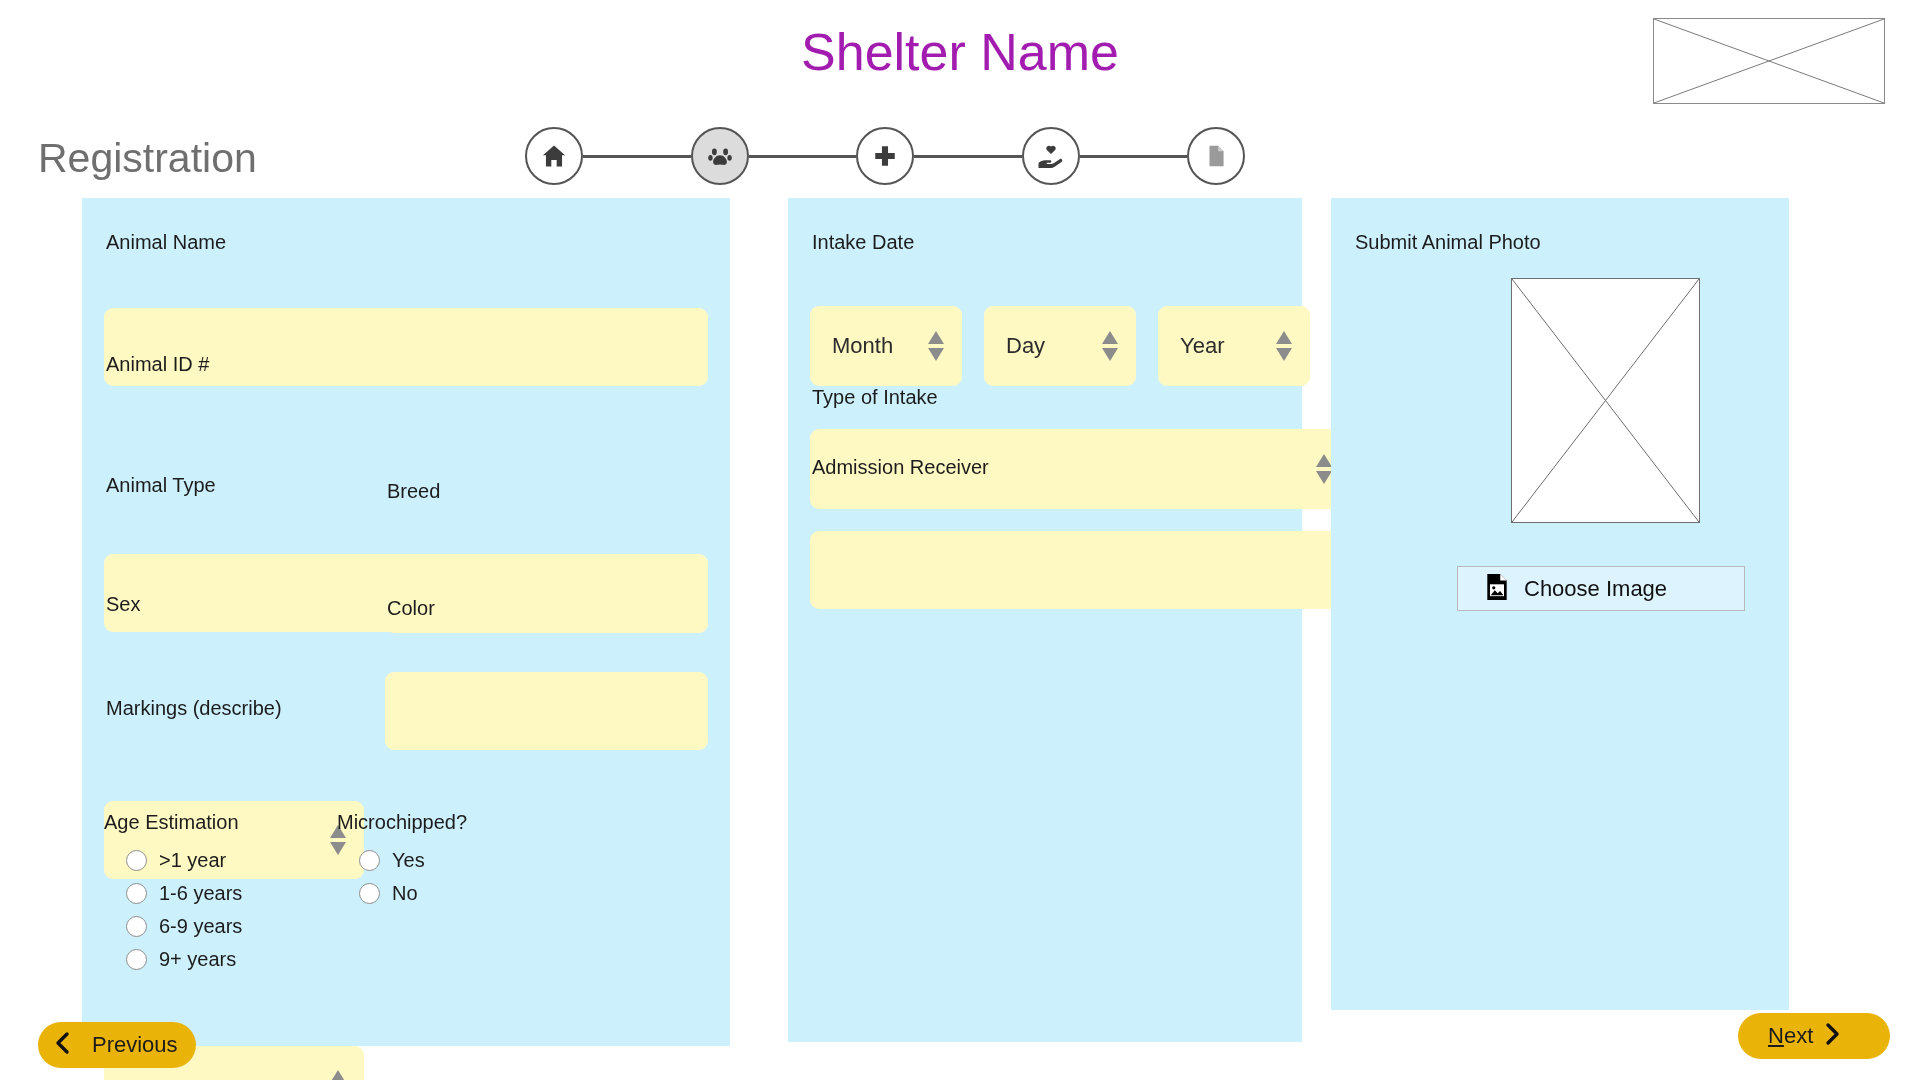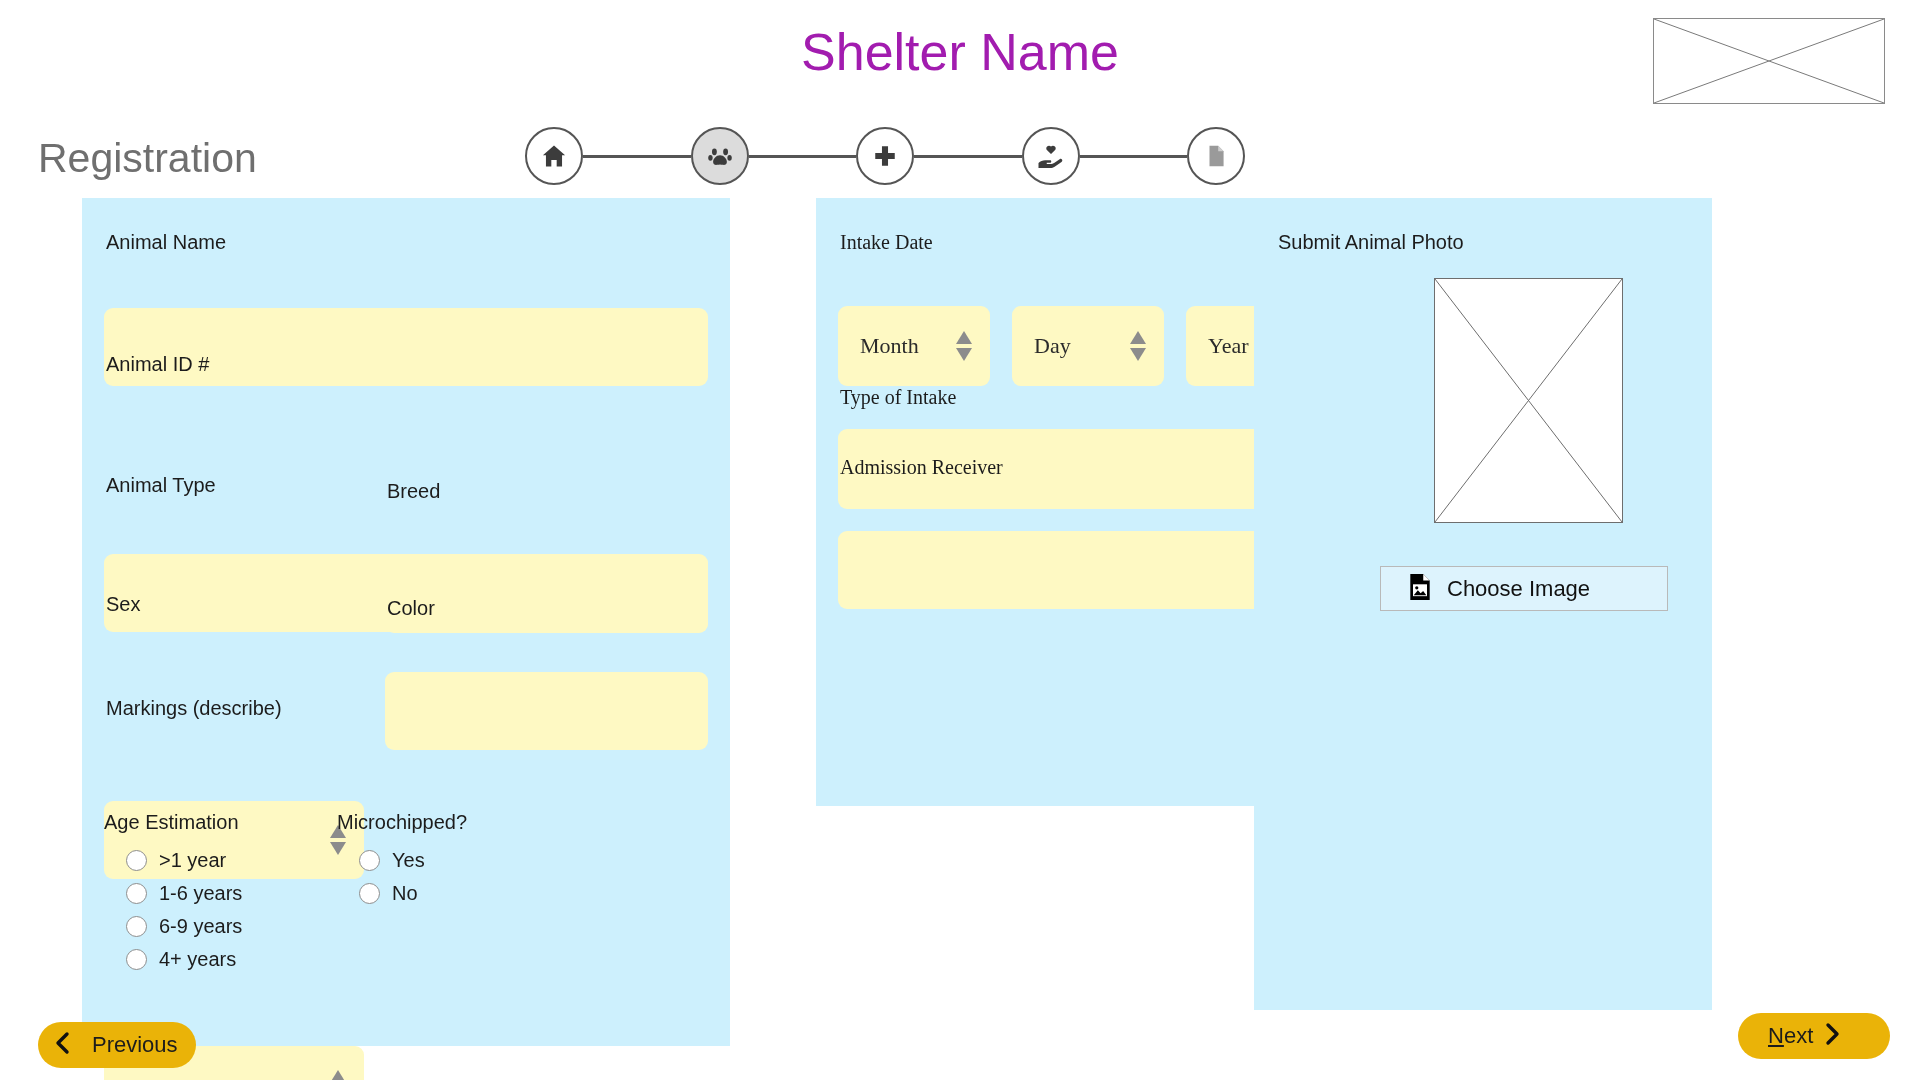--- a/index.html
+++ b/index.html
@@ -42,22 +42,22 @@
   }
   .step.active{background:#dcdcdc;}
   .step svg{display:block;}
   .step-line{flex:1 1 auto;height:3px;background:#555;}
 
   
   .panel{
     position:absolute;background:#cdf0fd;
   }
   #panel-left  {left:82px;  top:198px;width:648px;height:848px;}
-  #panel-mid   {left:816px; top:198px;width:514px;height:608px;font-family:Liberation Serif, serif;}
-  #panel-right {left:1254px;top:198px;width:458px;height:812px;}
+  #panel-mid   {left:788px; top:198px;width:514px;height:844px;}
+  #panel-right {left:1331px;top:198px;width:458px;height:812px;}
 
   .field-label{
     font-size:20px;color:#1c1c1c;line-height:1;
     margin:0 0 6px 2px;white-space:nowrap;
   }
   .input-box{
     background:#fef9c3;border-radius:9px;
     position:relative;box-sizing:border-box;margin-top:48px;
   }
   .spinner{
@@ -254,21 +254,21 @@
       <div class="radio-row">
         <span class="radio"></span>
         <span class="radio-label">1-6 years</span>
       </div>
       <div class="radio-row">
         <span class="radio"></span>
         <span class="radio-label">6-9 years</span>
       </div>
       <div class="radio-row">
         <span class="radio"></span>
-        <span class="radio-label">4+ years</span>
+        <span class="radio-label">9+ years</span>
       </div>
     </div>
 
     <div style="position:absolute" id="grp-chip">
       <div class="group-title">Microchipped?</div>
       <div class="radio-row">
         <span class="radio"></span>
         <span class="radio-label">Yes</span>
       </div>
       <div class="radio-row">

